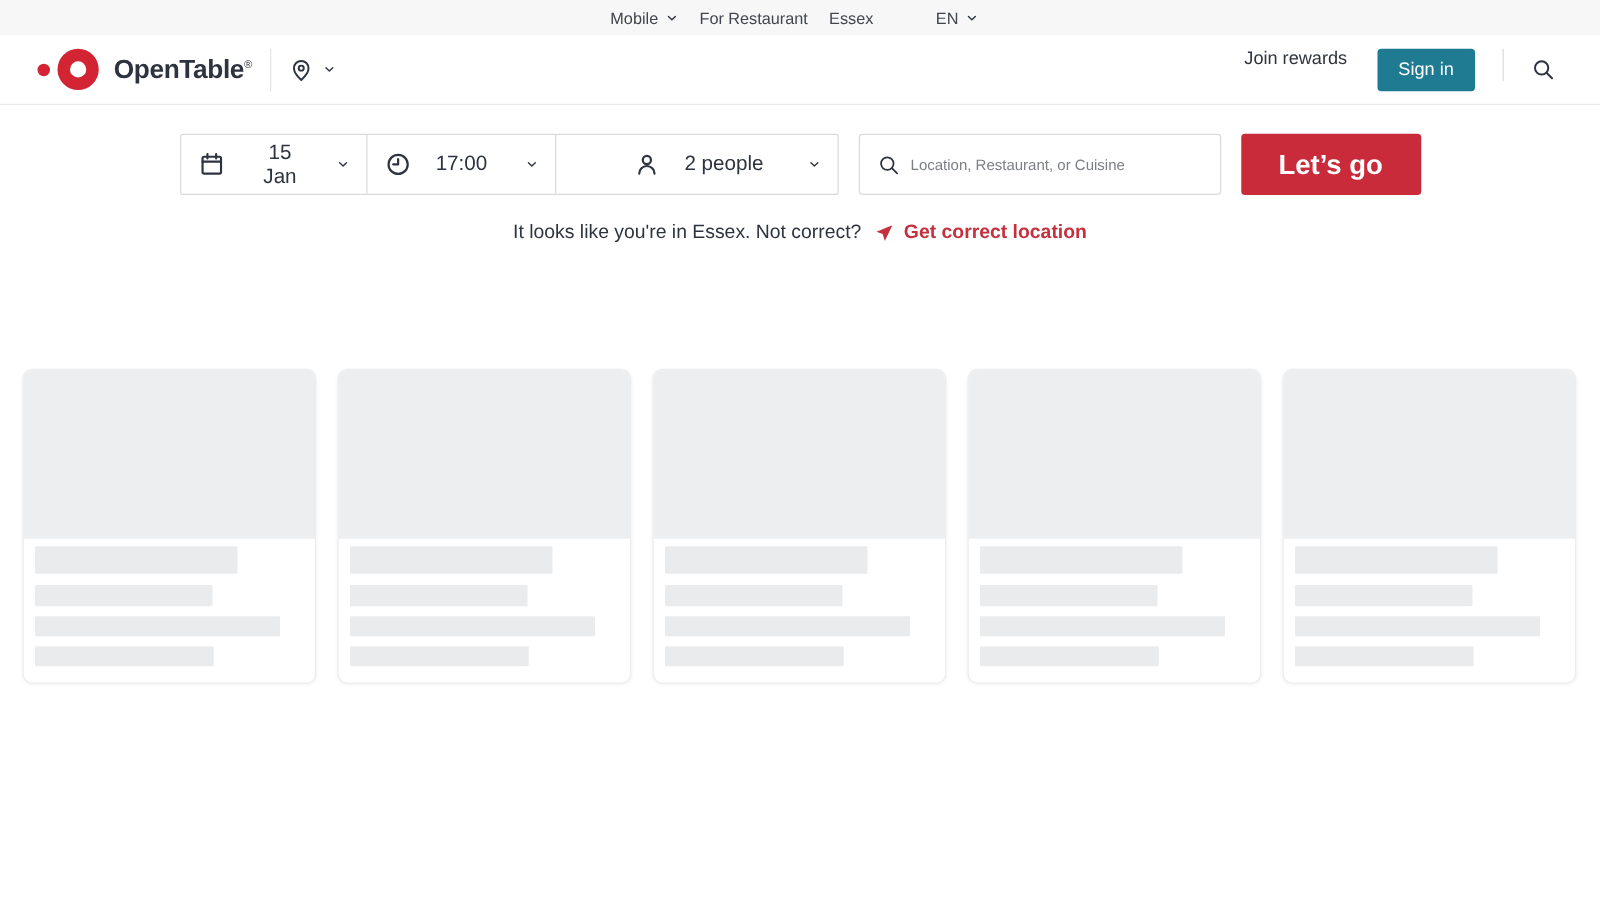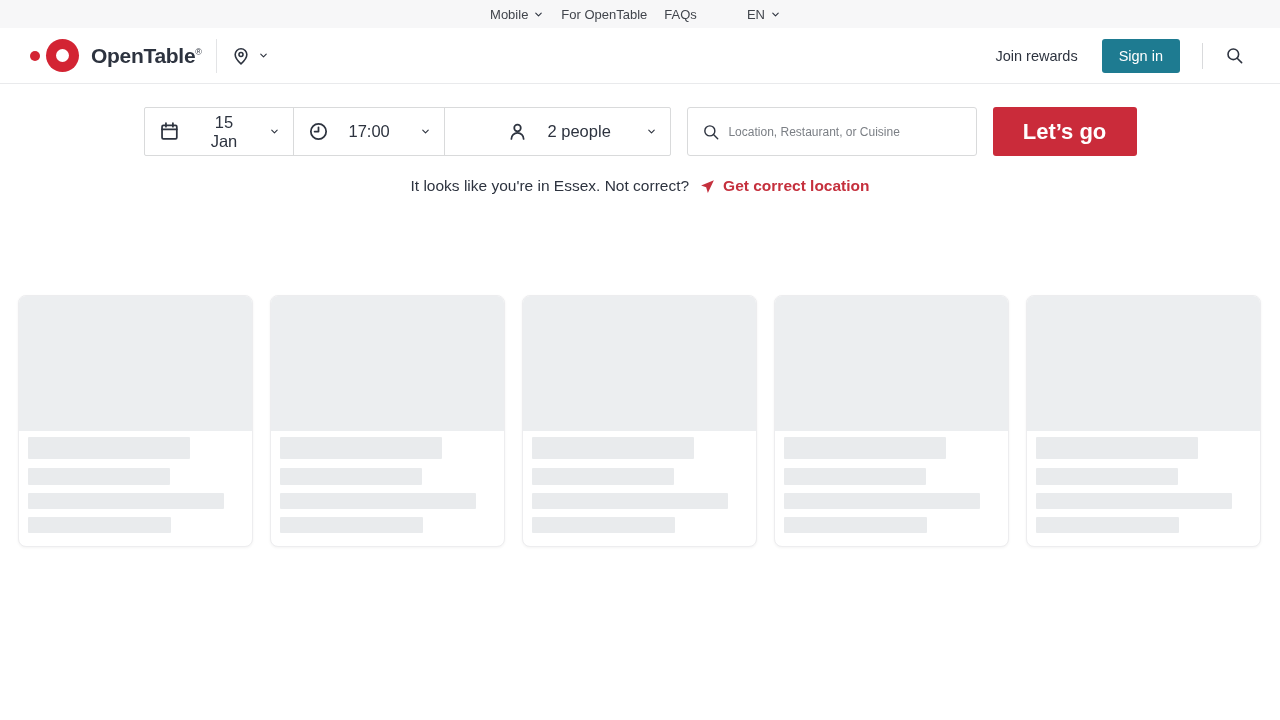--- a/index.html
+++ b/index.html
@@ -23,21 +23,21 @@
     display: flex; align-items: center; padding: 0 36px 0 30px;
   }
   .logo { display: flex; align-items: center; text-decoration: none; color: #2d333f; }
   .logo-dot { width: 10px; height: 10px; border-radius: 50%; background: var(--brand-red, #d32433); margin-right: 6px; }
   .logo-circle { width: 33px; height: 33px; border-radius: 50%; background: var(--brand-red, #d32433); position: relative; }
   .logo-circle::after { content: ""; position: absolute; left: 50%; top: 50%; width: 13px; height: 13px; margin: -6.5px 0 0 -6.5px; border-radius: 50%; background: #fff; }
   .wordmark { margin-left: 12px; font-size: 21px; font-weight: bold; letter-spacing: -0.3px; }
   .wordmark sup { font-size: 9px; font-weight: normal; }
   .vdiv { width: 1px; height: 34px; background: #e3e4e6; margin: 0 14px; }
   .loc-btn { display: flex; align-items: center; gap: 7px; background: none; border: none; cursor: pointer; }
-  .hdr-right { margin-left: auto; display: flex; align-items: center; }
+  .hdr-right { margin-left: auto; display: flex; }
   .join { font-size: 14.5px; color: #2d333f; text-decoration: none; margin-right: 24px; }
   .signin {
     background: var(--teal, #1e7b91); color: #fff; border: none; border-radius: 3px;
     font-size: 14.5px; font-family: inherit; padding: 9px 17px; cursor: pointer;
   }
   .hdr-right .vdiv2 { width: 1px; height: 26px; background: #d9dadc; margin: 0 22px; }
   .icon-btn { background: none; border: none; cursor: pointer; display: flex; align-items: center; }
   .oicn { stroke: #2d333f; fill: none; stroke-linecap: round; stroke-linejoin: round; }
 
   
@@ -85,22 +85,22 @@
 </head>
 <body>
 
 <div class="topbar">
   <a href="#" class="tb-item">
     <span>Mobile</span>
     <svg class="chev" viewBox="0 0 24 24">
         <path d="M6 9l6 6 6-6"></path>
       </svg>
   </a>
-  <a href="#" class="tb-item">For OpenTable</a>
-  <a href="#" class="tb-item">FAQs</a>
+  <a href="#" class="tb-item">For Restaurant</a>
+  <a href="#" class="tb-item">Essex</a>
   <a href="#" class="tb-lang">
     <span>EN</span>
     <svg class="chev" viewBox="0 0 24 24">
         <path d="M6 9l6 6 6-6"></path>
       </svg>
   </a>
 </div>
 
 <header class="header">
   <a href="#" class="logo">

